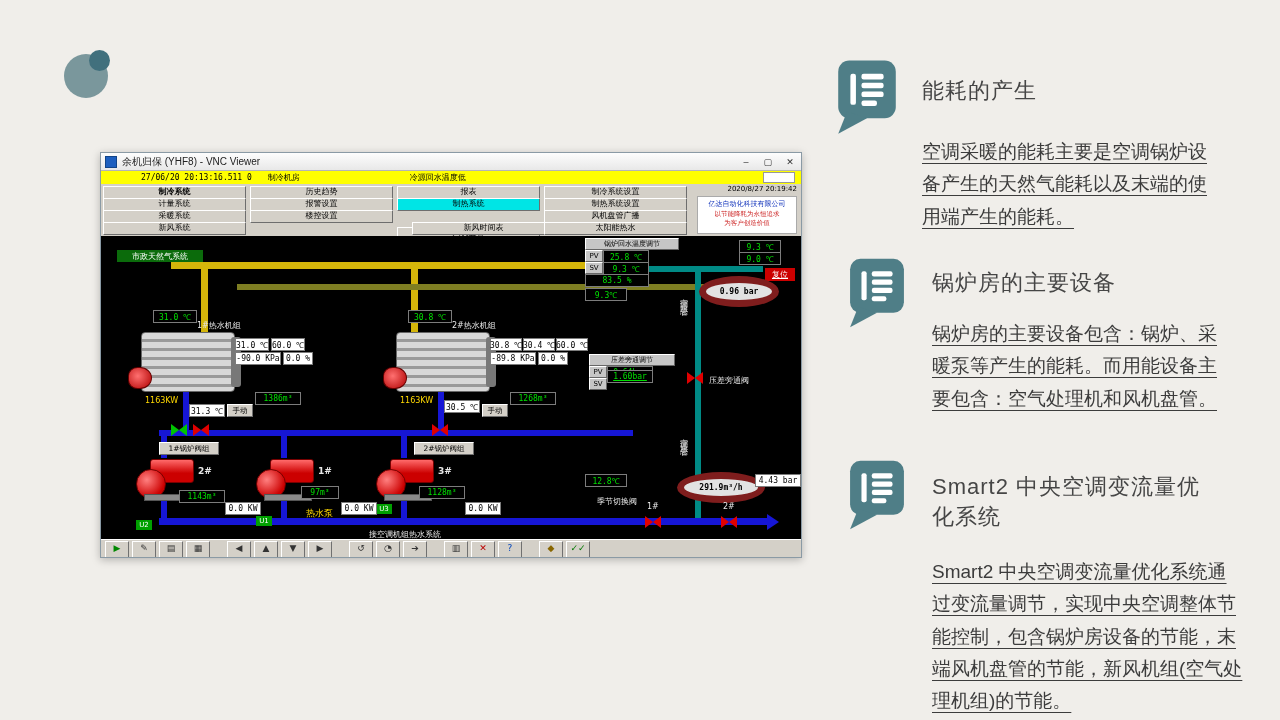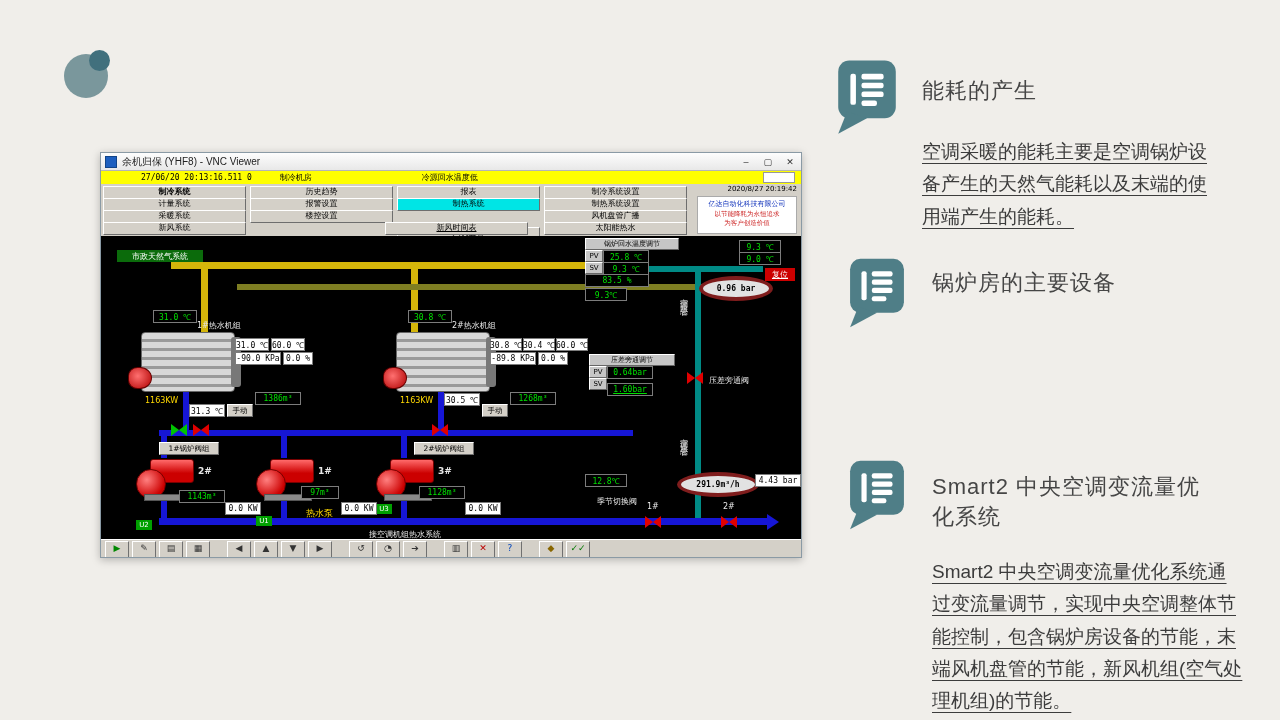--- a/index.html
+++ b/index.html
@@ -18,21 +18,21 @@
             border-bottom:1px solid #b5b5b5;display:flex;align-items:center;font-size:10px;color:#222;justify-content:flex-end;}
   .appicon{width:10px;height:10px;margin:0 5px 0 4px;background:#1d5fbf;border:1px solid #114488;}
   .winbtns{margin-left:auto;display:flex;}
   .winbtns span{width:22px;text-align:center;font-size:9px;color:#333;cursor:default;}
   .screen{position:relative;width:700px;height:386px;background:#d4d0c8;overflow:hidden;
           font-family:"DejaVu Sans",sans-serif;}
 
   
   .alarm{position:absolute;left:0;top:0;width:700px;height:13px;background:#ffff00;display:flex;
          align-items:center;font:8px "DejaVu Sans Mono",monospace;color:#000;}
-  .alarm .t{margin-left:40px;} .alarm .a{margin-left:28px;} .alarm .m{margin-left:110px;}
+  .alarm .t{margin-left:40px;} .alarm .a{margin-left:16px;} .alarm .m{margin-left:110px;}
   .alarm .endbox{margin-left:auto;margin-right:6px;width:30px;height:9px;background:#fff;border:1px solid #999;}
 
   
   .menugrid{position:absolute;left:0;top:13px;width:588px;height:52px;}
   .menu-btn{position:absolute;width:141px;height:11px;background:#d4d0c8;border:1px solid;
             border-color:#ffffff #6e6e6e #6e6e6e #ffffff;font-size:8px;line-height:10px;
             text-align:center;color:#000;overflow:hidden;cursor:default;}
   .menu-btn.active{background:#00e5e5;}
 
   
@@ -57,21 +57,21 @@
   .uchip{position:absolute;width:16px;height:10px;background:#00a000;color:#fff;font-size:7px;
          display:flex;align-items:center;justify-content:center;}
   .rchip{position:absolute;width:30px;height:13px;background:#cc0000;color:#fff;font-size:8px;
          display:flex;align-items:center;justify-content:center;cursor:default;}
   .wl{position:absolute;color:#e8e8e8;font-size:8px;white-space:nowrap;}
   .yl{position:absolute;color:#ffd800;font-size:8px;white-space:nowrap;}
   .pid{font-weight:bold;font-size:9px;}
   .glabel{position:absolute;background:#0b6b0b;color:#fff;font-size:8px;height:12px;
           display:flex;align-items:center;justify-content:center;}
   .vtext{position:absolute;writing-mode:vertical-rl;color:#cfcfcf;font-size:8px;letter-spacing:2px;}
-  .oval{position:absolute;background:#e2e2e2;border:4px solid #7f1d1d;border-radius:50%;color:#000;
+  .oval{position:absolute;background:#e2e2e2;border:7px solid #7f1d1d;border-radius:50%;color:#000;
         font:bold 8px "DejaVu Sans Mono",monospace;display:flex;align-items:center;justify-content:center;}
   .valve{position:absolute;width:16px;height:12px;}
   .valve:before{content:"";position:absolute;left:0;top:0;border-top:6px solid transparent;
                 border-bottom:6px solid transparent;border-left:8px solid var(--vc);}
   .valve:after{content:"";position:absolute;right:0;top:0;border-top:6px solid transparent;
                border-bottom:6px solid transparent;border-right:8px solid var(--vc);}
   .valve.red{--vc:#e00000;} .valve.green{--vc:#00c400;}
   .arrowR{position:absolute;width:0;height:0;border-top:8px solid transparent;
           border-bottom:8px solid transparent;border-left:12px solid #1616d6;}
 
@@ -136,21 +136,21 @@
           <div class="menu-btn" style="left: 2px; top: 14px;">计量系统</div>
           <div class="menu-btn" style="left: 149px; top: 14px;">报警设置</div>
           <div class="menu-btn active" style="left: 296px; top: 14px;">制热系统</div>
           <div class="menu-btn" style="left: 443px; top: 14px;">制热系统设置</div>
           <div class="menu-btn" style="left: 2px; top: 26px;">采暖系统</div>
           <div class="menu-btn" style="left: 149px; top: 26px;">楼控设置</div>
           <div class="menu-btn" style="left: 296px; top: 43px;">风机盘管</div>
           <div class="menu-btn" style="left: 443px; top: 26px;">风机盘管广播</div>
           <div class="menu-btn" style="left: 2px; top: 38px;">新风系统</div>
           <div class="menu-btn" style="left: 149px; top: 55px;">生活热水系统</div>
-          <div class="menu-btn" style="left: 284px; top: 38px; text-decoration: underline;">新风时间表</div>
+          <div class="menu-btn" style="left: 311px; top: 38px;">新风时间表</div>
           <div class="menu-btn" style="left: 443px; top: 38px;">太阳能热水</div>
         </div>
 
       <div class="info">
         <div class="dt">2020/8/27 20:19:42</div>
         <div class="logo">
           <div class="l1">亿达自动化科技有限公司</div>
           <div class="l2">以节能降耗为永恒追求</div>
           <div class="l3">为客户创造价值</div>
         </div>
@@ -201,21 +201,21 @@
           <div class="burner"></div>
         </div>
         <div class="wl" style="left:351px;top:84px;">2#热水机组</div>
         <div class="vg" style="left:307px;top:74px;width:42px;">30.8 ℃</div>
         <div class="vw" style="left:389px;top:102px;width:30px;">30.8 ℃</div>
         <div class="vw" style="left:422px;top:102px;width:30px;">30.4 ℃</div>
         <div class="vw" style="left:455px;top:102px;width:30px;">60.0 ℃</div>
         <div class="vw" style="left:389px;top:116px;width:44px;">-89.8 KPa</div>
         <div class="vw" style="left:437px;top:116px;width:28px;">0.0 %</div>
         <div class="yl" style="left:299px;top:160px;">1163KW</div>
-        <div class="vw" style="left:343px;top:157px;width:34px;">30.5 ℃</div>
+        <div class="vw" style="left:343px;top:164px;width:34px;">30.5 ℃</div>
         <div class="chip" style="left:381px;top:168px;width:24px;">手动</div>
         <div class="vg" style="left:409px;top:156px;width:44px;">1268m³</div>
         <div class="valve red" style="left:331px;top:188px;"></div>
         <div class="chip" style="left:313px;top:206px;width:58px;">2#锅炉阀组</div>
 
         <div class="pump" style="left:35px;top:221px;">
           <div class="motor"></div>
           <div class="volute"></div>
           <div class="base"></div>
         </div>
@@ -252,21 +252,21 @@
         <div class="vg" style="left:638px;top:4px;width:40px;">9.3 ℃</div>
         <div class="vg" style="left:638px;top:16px;width:40px;">9.0 ℃</div>
         <div class="rchip" style="left:664px;top:32px;text-decoration:underline;">复位</div>
         <div class="vg" style="left:484px;top:52px;width:40px;">9.3℃</div>
         <div class="oval" style="left:598px;top:40px;width:66px;height:17px;">0.96 bar</div>
 
         <div class="hd" style="left:488px;top:118px;width:84px;">压差旁通调节</div>
         <div class="hd" style="left:488px;top:130px;width:16px;">PV</div>
         <div class="vg" style="left:506px;top:130px;width:44px;">0.64bar</div>
         <div class="hd" style="left:488px;top:142px;width:16px;">SV</div>
-        <div class="vg" style="left:506px;top:147px;width:44px;text-decoration:underline;">1.60bar</div>
+        <div class="vg" style="left:506px;top:134px;width:44px;text-decoration:underline;">1.60bar</div>
         <div class="valve red" style="left:586px;top:136px;"></div>
         <div class="wl" style="left:608px;top:139px;">压差旁通阀</div>
 
         <div class="vtext" style="left:576px;top:56px;height:78px;">空调回水总管</div>
         <div class="vtext" style="left:576px;top:196px;height:78px;">空调供水总管</div>
 
         <div class="vg" style="left:484px;top:238px;width:40px;">12.8℃</div>
         <div class="oval" style="left:576px;top:236px;width:74px;height:17px;">291.9m³/h</div>
         <div class="vw" style="left:654px;top:238px;width:44px;">4.43 bar</div>
         <div class="wl" style="left:496px;top:260px;">季节切换阀</div>
@@ -315,20 +315,21 @@
   <svg class="pin" style="left:848px;top:256px;" width="58" height="72" viewBox="0 0 56 68">
     <rect x="2" y="2" width="52" height="52" rx="10" fill="#4f7e87"></rect>
     <path d="M10 48 L2 68 L28 54 Z" fill="#4f7e87"></path>
     <rect x="13" y="14" width="5" height="28" rx="2" fill="#fff"></rect>
     <rect x="23" y="14" width="20" height="5" rx="2" fill="#fff"></rect>
     <rect x="23" y="22" width="20" height="5" rx="2" fill="#fff"></rect>
     <rect x="23" y="30" width="20" height="5" rx="2" fill="#fff"></rect>
     <rect x="23" y="38" width="14" height="5" rx="2" fill="#fff"></rect>
   </svg>
   <div class="sec-title" style="left:932px;top:268px;font-family:Liberation Serif, serif;">锅炉房的主要设备</div>
+  <div class="sec-body" style="left:932px;top:318px;">锅炉房的主要设备包含：锅炉、采暖泵等产生的能耗。而用能设备主要包含：空气处理机和风机盘管。</div>
 
   <svg class="pin" style="left:848px;top:458px;" width="58" height="72" viewBox="0 0 56 68">
     <rect x="2" y="2" width="52" height="52" rx="10" fill="#4f7e87"></rect>
     <path d="M10 48 L2 68 L28 54 Z" fill="#4f7e87"></path>
     <rect x="13" y="14" width="5" height="28" rx="2" fill="#fff"></rect>
     <rect x="23" y="14" width="20" height="5" rx="2" fill="#fff"></rect>
     <rect x="23" y="22" width="20" height="5" rx="2" fill="#fff"></rect>
     <rect x="23" y="30" width="20" height="5" rx="2" fill="#fff"></rect>
     <rect x="23" y="38" width="14" height="5" rx="2" fill="#fff"></rect>
   </svg>

